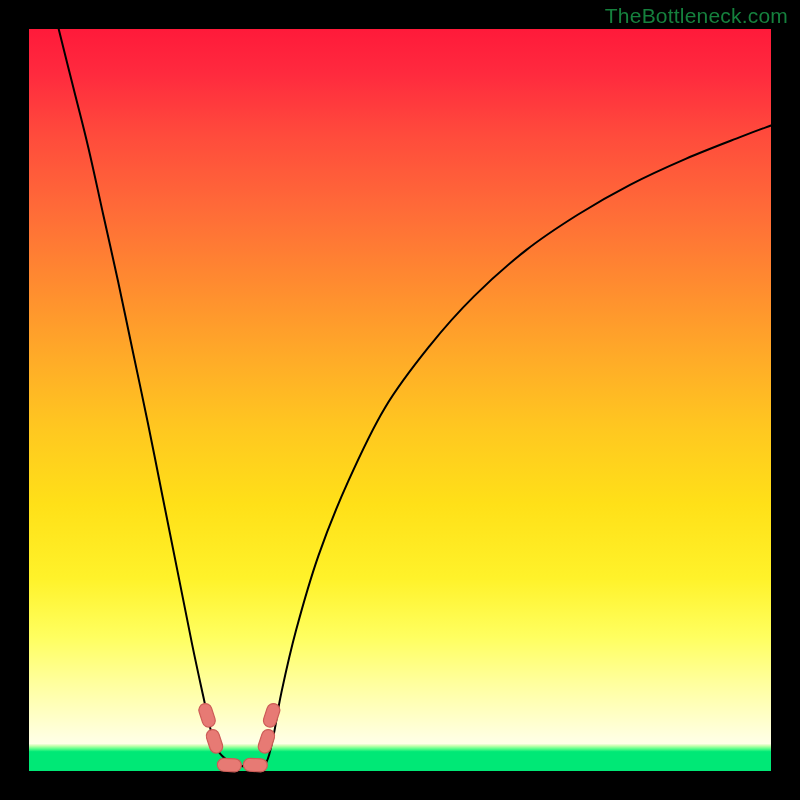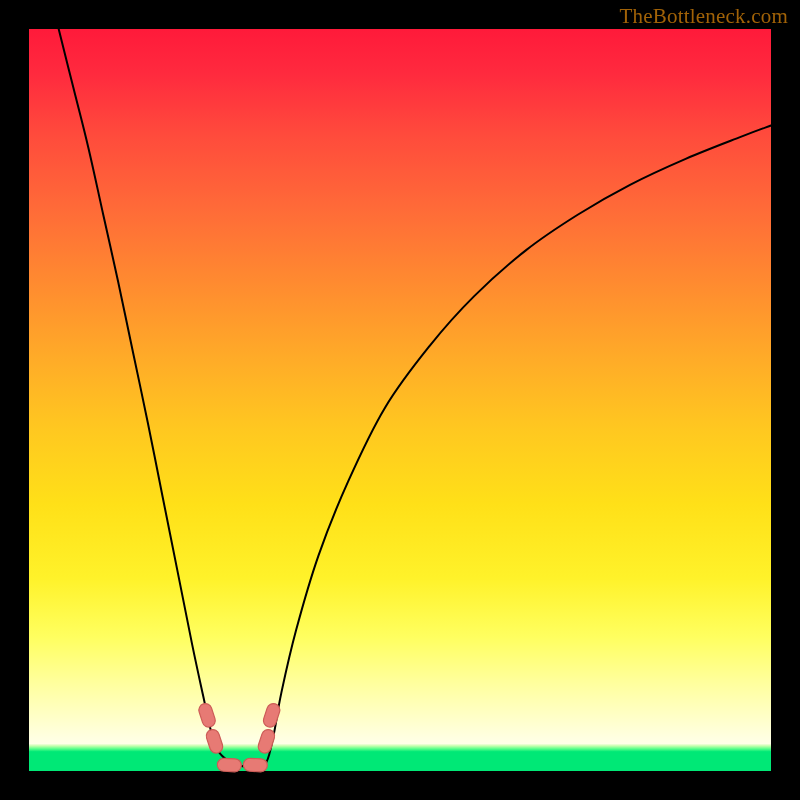--- a/index.html
+++ b/index.html
@@ -44,24 +44,24 @@
       #c8ffb0 96.6%,
       #5bff8a 97%,
       #00e876 97.4%,
       #00e876 100%
     );
   }
   .watermark {
     position: absolute;
     top: 4px;
     right: 12px;
-    color: #a16207;
+    color: #15803d;
     font-size: 21px;
     letter-spacing: 0.2px;
-    font-family: Liberation Serif, serif;
+    font-family: Liberation Sans, sans-serif;
     user-select: none;
   }
   svg.curves {
     position: absolute;
     left: 0;
     top: 0;
   }
   .bead {
     fill: #e77a74;
     stroke: #cc5c57;

